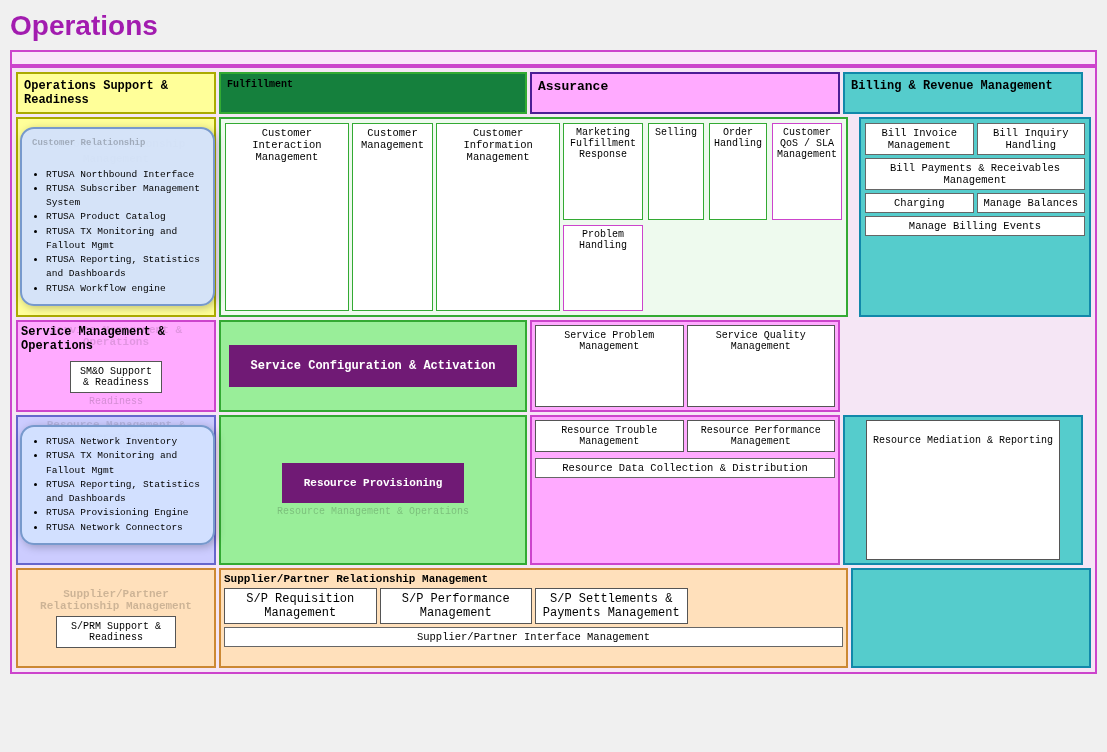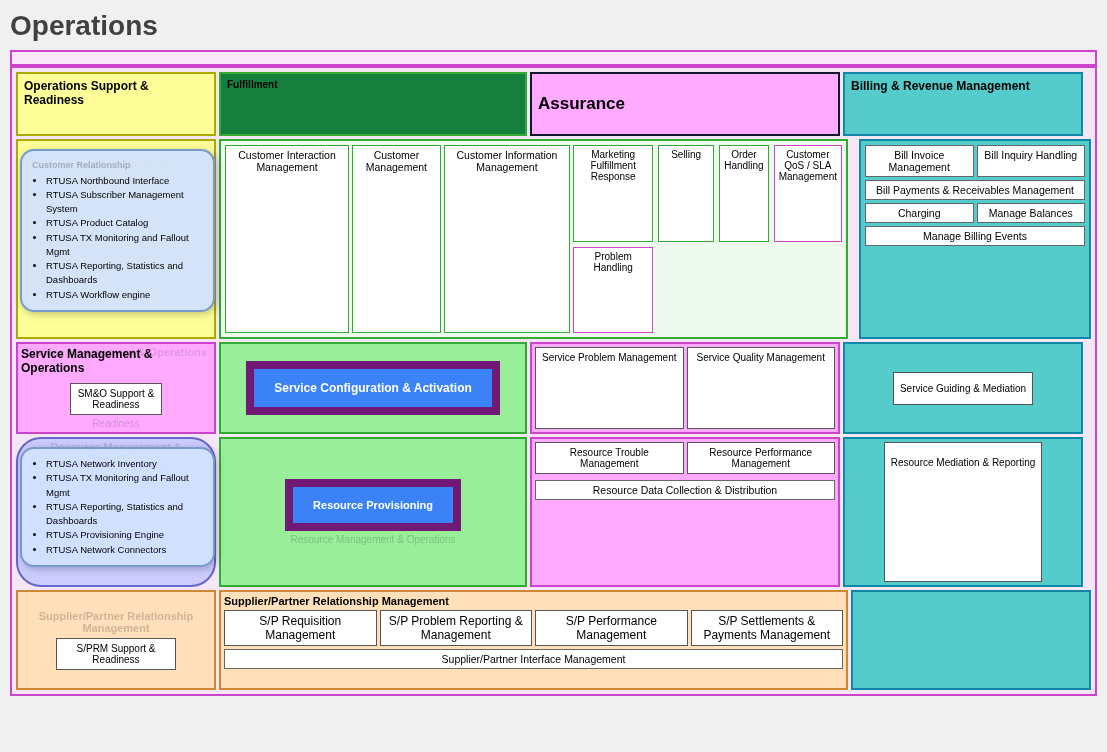--- a/index.html
+++ b/index.html
@@ -6,53 +6,53 @@
     body {
       font-family: Arial, sans-serif;
       background: #f0f0f0;
       padding: 10px;
       font-size: 11px;
     }
     .page-title {
       font-size: 28px;
       font-weight: bold;
       margin-bottom: 8px;
-      color: #404040;
+      color: #a21caf;
     }
     .outer-frame {
       border: 2px solid #cc44cc;
       background: #f9e6f9;
       padding: 6px;
       position: relative;
     }
   </style>
 </head>
 <body>
 
 <div class="page-title">Operations</div>
 
 <div class="outer-frame"></div>
 
 <style>
   .proper-layout {
     border: 2px solid #cc44cc;
     background: #f5e6f5;
     padding: 4px;
-    font-family: Liberation Sans, sans-serif;
+    font-family: Liberation Mono, monospace;
     font-size: 10.5px;
   }
   .pl-header-row {
     display: grid;
     grid-template-columns: 200px 308px 310px 240px;
     gap: 3px;
     margin-bottom: 3px;
   }
   .ph-osr { background:#ffff99; border:2px solid #aaaa00; padding:5px 6px; font-weight:bold; font-size:12px; }
   .ph-ful { background:#15803d; border:2px solid #33aa33; padding:5px 6px; font-weight:bold; font-size:10px; }
-  .ph-ass { background:#ffaaff; border:2px solid #0f172a; padding:20px 6px; font-weight:bold; font-size:17px; }
+  .ph-ass { background:#ffaaff; border:2px solid #4c1d95; padding:5px 6px; font-weight:bold; font-size:13px; }
   .ph-bil { background:#55cccc; border:2px solid #1188aa; padding:5px 6px; font-weight:bold; font-size:12px; }
 
   
   .pl-crm-row {
     display: grid;
     grid-template-columns: 200px 1fr 240px;
     gap: 3px;
     margin-bottom: 3px;
   }
   .crm-osr-cell {
@@ -87,21 +87,21 @@
     display:flex; align-items:center; justify-content:center;
   }
   .smo-ass-cell {
     background:#ffaaff; border:2px solid #cc44cc; padding:3px;
     display:grid; grid-template-columns:1fr 1fr; gap:3px;
   }
   .smo-bil-cell {
     background:#55cccc; border:2px solid #1188aa; padding:3px;
     display:flex; align-items:center; justify-content:center;
   }
-  .box-blue { background:#3b82f6; border:8px solid #701a75; padding:4px; text-align:right; color:#fff; font-weight:bold; font-size:11px; }
+  .box-blue { background:#701a75; border:2px solid #701a75; padding:4px; text-align:left; color:#fff; font-weight:bold; font-size:11px; }
   .smo-inner-box { background:#fff; border:1.5px solid #555; padding:4px 6px; text-align:center; font-size:10px; }
   .smo-guiding { background:#fff; border:1.5px solid #555; padding:4px 6px; text-align:center; font-size:10px; }
 
   
   .pl-rmo-row {
     display:grid; grid-template-columns:200px 308px 310px 240px; gap:3px; margin-bottom:3px;
   }
   .rmo-osr-cell {
     background:#ccccff; border:2px solid #6666cc; padding:3px; position:relative;
   }
@@ -169,21 +169,21 @@
       <span style="font-weight:bold;font-size:12px;">Billing &amp; Revenue Management</span>
     </div>
   </div>
 
   <div class="pl-crm-row">
 
     <div class="crm-osr-cell">
       <div style="position:absolute;top:18px;left:5px;right:5px;font-size:11px;font-weight:bold;color:rgba(0,0,0,0.12);text-align:center;line-height:1.4;">Customer Relationship Management</div>
 
       <div class="bubble2" style="top:8px;left:2px;">
-        <div style="font-weight:bold;font-size:9px;color:rgba(0,0,0,0.25);margin-bottom:1px;">Customer Relationship</div>
+        <div style="font-weight:bold;font-size:9px;color:rgba(0,0,0,0.25);margin-bottom:17px;">Customer Relationship</div>
         <ul>
           <li>RTUSA Northbound Interface</li>
           <li>RTUSA Subscriber Management System</li>
           <li>RTUSA Product Catalog</li>
           <li>RTUSA TX Monitoring and Fallout Mgmt</li>
           <li>RTUSA Reporting, Statistics and Dashboards</li>
           <li>RTUSA Workflow engine</li>
         </ul>
       </div>
     </div>
@@ -226,28 +226,25 @@
 
     <div class="smo-ful-cell">
       <div class="box-blue" style="padding:12px 20px;font-size:12px;">Service Configuration &amp; Activation</div>
     </div>
 
     <div class="smo-ass-cell">
       <div class="smo-inner-box">Service Problem Management</div>
       <div class="smo-inner-box">Service Quality Management</div>
     </div>
 
-    <div class="smo-bil-cell">
-      <div class="smo-guiding" style="padding:10px 6px;">Service Guiding &amp; Mediation</div>
-    </div>
   </div>
 
   <div class="pl-rmo-row" style="position:relative;">
 
-    <div class="rmo-osr-cell" style="min-height:150px;position:relative;overflow:visible;border-radius:25px;">
+    <div class="rmo-osr-cell" style="min-height:150px;position:relative;overflow:visible;">
       <div style="position:absolute;top:2px;left:4px;right:4px;font-size:11px;font-weight:bold;color:rgba(0,0,0,0.12);text-align:center;">Resource Management &amp; Operations</div>
       <div style="font-weight:bold;font-size:11px;color:#000;margin-bottom:4px;"></div>
 
       <div style="font-size:10px;color:rgba(0,0,0,0.15);text-align:center;margin-top:20px;">Workforce Management</div>
 
       <div class="bubble2" style="top:8px;left:2px;z-index:30;">
         <ul>
           <li>RTUSA Network Inventory</li>
           <li>RTUSA TX Monitoring and Fallout Mgmt</li>
           <li>RTUSA Reporting, Statistics and Dashboards</li>
@@ -279,21 +276,20 @@
 
     <div class="sp-osr-cell" style="flex-direction:column;gap:4px;min-height:100px;">
       <div style="font-weight:bold;font-size:11px;color:rgba(0,0,0,0.2);text-align:center;">Supplier/Partner Relationship Management</div>
       <div class="smo-inner-box" style="width:120px;">S/PRM Support &amp; Readiness</div>
     </div>
 
     <div class="sp-mid-cell">
       <div style="font-weight:bold;font-size:11px;">Supplier/Partner Relationship Management</div>
       <div class="sp-top-row">
         <div class="box-sp">S/P Requisition Management</div>
-        <div class="box-sp">S/P Problem Reporting &amp; Management</div>
         <div class="box-sp">S/P Performance Management</div>
         <div class="box-sp">S/P Settlements &amp; Payments Management</div>
       </div>
       <div class="wb">Supplier/Partner Interface Management</div>
     </div>
 
     <div class="sp-bil-cell" style="background:#55cccc;border:2px solid #1188aa;padding:3px;">
     </div>
   </div>
 

